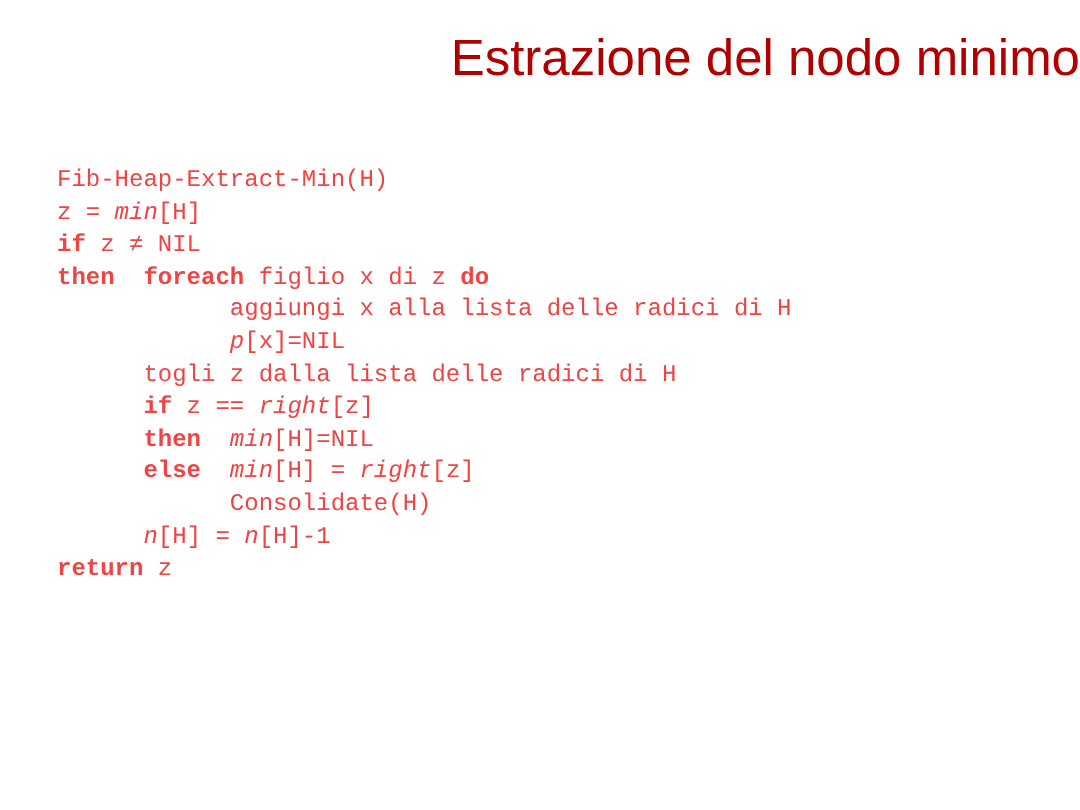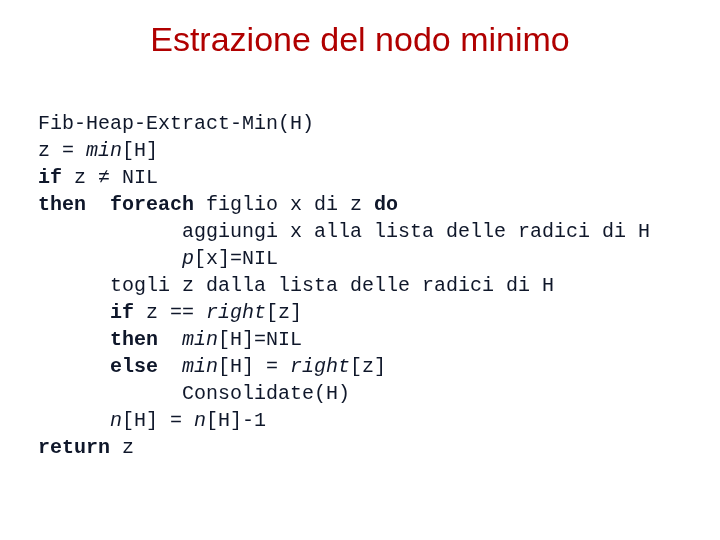--- a/index.html
+++ b/index.html
@@ -14,34 +14,34 @@
     width: 720px;
     height: 540px;
     position: relative;
     box-sizing: border-box;
   }
   .title {
     position: absolute;
     top: 20px;
     left: 0;
     right: 0;
-    text-align: center;
+    text-align: right;
     font-size: 34px;
     color: #b00000;
     font-weight: normal;
   }
   .code {
     position: absolute;
     top: 110px;
     left: 38px;
     right: 20px;
     font-family: "Courier New", Courier, monospace;
-    font-size: 20px;
+    font-size: 16px;
     line-height: 1.35;
-    color: #0f172a;
+    color: #ef4444;
     white-space: pre;
   }
   .kw { font-weight: bold; }
   .it { font-style: italic; }
 </style>
 </head>
 <body>
 
 <div class="slide">
   <div class="title">Estrazione del nodo minimo</div>

